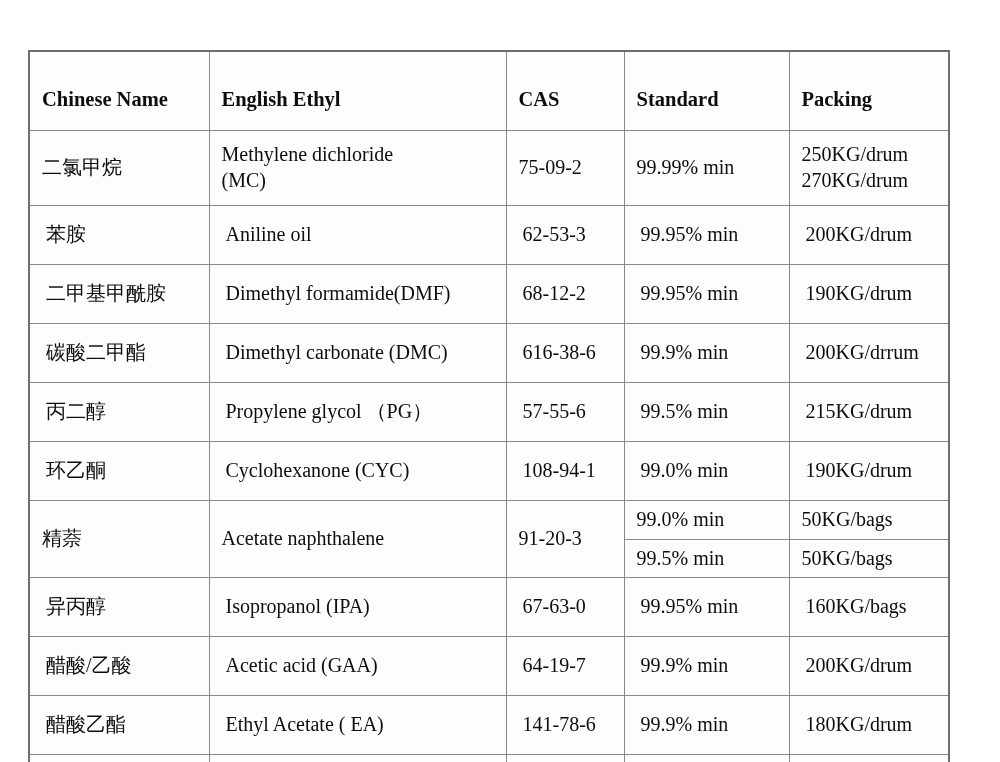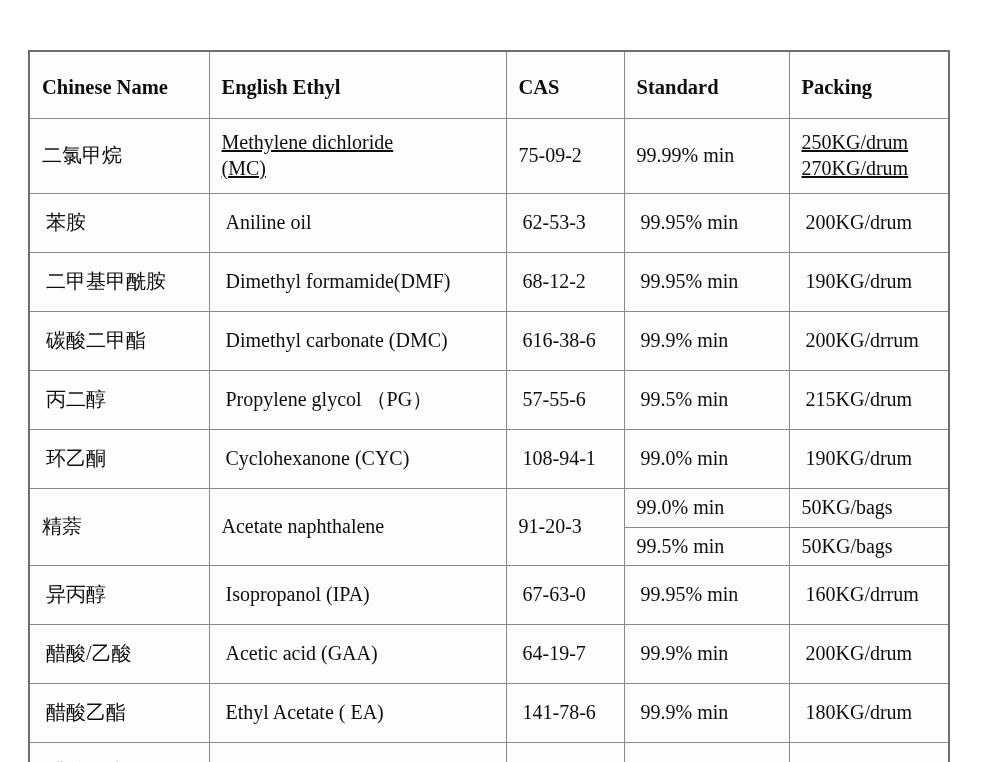--- a/index.html
+++ b/index.html
@@ -47,41 +47,41 @@
     vertical-align: middle;
     text-align: left;
     font-size: 20px;
     line-height: 1.28;
     background: #fdfdfd;
   }
   table.product-table thead th {
     font-weight: bold;
     font-size: 20.5px;
     height: 46px;
-    padding-top: 12px;
+    padding-top: 24px;
     padding-bottom: 8px;
   }
   th.h-cas, th.h-std { padding-left: 12px; margin-top: 32px; }
   th.h-pack { text-align: center; padding-left: 10px; font-family: Liberation Serif, serif; }
 
   td.cn-cell {
     font-family: Liberation Serif, serif;
     font-size: 19px;
     padding-left: 10px;
   }
   td.en-cell { padding-left: 14px; }
   td.cas-cell { padding-left: 12px; }
   td.std-cell { padding-left: 12px; margin-left: 37px; }
   td.pack-cell { padding-left: 12px; }
 
   tr.row-tall td { height: 62px; }
   tr.row-std td  { height: 46px; padding-left: 16px; }
   tr.row-naph-a td.naph-span { height: 58px; }
 
-  .two-line span { display: block; text-decoration: underline; }
+  .two-line span { display: block; }
   .nowrap { white-space: nowrap; }
 </style>
 </head>
 <body>
 
 <div class="page">
   <div class="table-wrap">
     <table class="product-table">
       <colgroup>
         <col class="c-cn">
@@ -165,21 +165,21 @@
         <tr class="row-naph-b">
           <td class="std-cell">99.5% min</td>
           <td class="pack-cell">50KG/bags</td>
         </tr>
 
         <tr class="row-std">
           <td class="cn-cell">异丙醇</td>
           <td class="en-cell nowrap">Isopropanol    (IPA)</td>
           <td class="cas-cell">67-63-0</td>
           <td class="std-cell">99.95% min</td>
-          <td class="pack-cell">160KG/drrum</td>
+          <td class="pack-cell">160KG/bags</td>
         </tr>
 
         <tr class="row-std">
           <td class="cn-cell">醋酸/乙酸</td>
           <td class="en-cell nowrap">Acetic acid      (GAA)</td>
           <td class="cas-cell">64-19-7</td>
           <td class="std-cell">99.9% min</td>
           <td class="pack-cell">200KG/drum</td>
         </tr>
 

